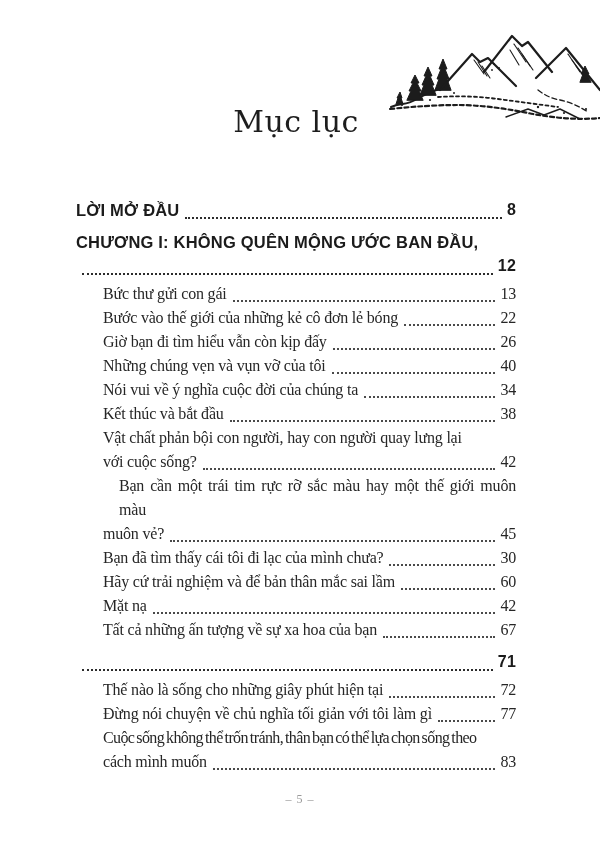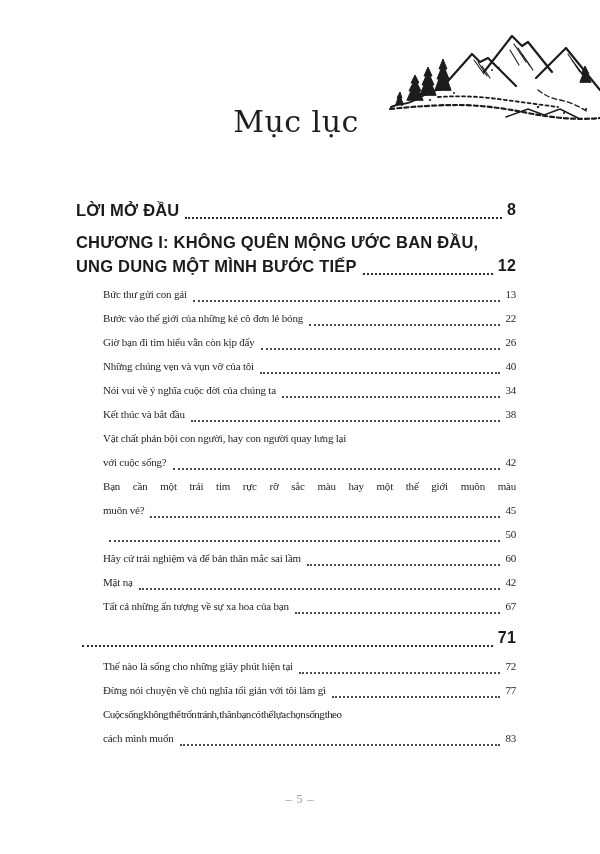--- a/index.html
+++ b/index.html
@@ -44,32 +44,33 @@
     margin: 8px 0 4px 0;
     font-family: "Liberation Sans", "DejaVu Sans", sans-serif;
     font-weight: 700;
     font-size: 16.5px;
     letter-spacing: 0.2px;
     color: #1b1b1b;
   }
   .heading .line { line-height: 24px; text-align: center; }
   .entry {
     padding-left: 27px;
-    font-size: 11px;
+    font-size: 16px;
     color: #262626;
     letter-spacing: -0.2px;
   }
   .entry .line { line-height: 24px; }
   .label { white-space: nowrap; }
   .stretch {
     display: block;
     width: 100%;
     white-space: normal;
     text-align: justify;
     text-align-last: justify;
+    margin-left: 16px;
   }
   .tight {
     letter-spacing: -0.6px;
     word-spacing: -1.5px;
   }
   .leader {
     flex: 1 1 auto;
     min-width: 12px;
     border-bottom: 2px dotted #4a4a4a;
     margin: 0 5px 4px 6px;
@@ -153,21 +154,20 @@
         <span class="leader"></span>
         <span class="pagenum">8</span>
       </div>
     </div>
 
     <div class="item heading">
       <div class="line">
         <span class="label">CHƯƠNG I: KHÔNG QUÊN MỘNG ƯỚC BAN ĐẦU,</span>
       </div>
       <div class="line">
-        <span class="label">UNG DUNG MỘT MÌNH BƯỚC TIẾP</span>
         <span class="leader"></span>
         <span class="pagenum">12</span>
       </div>
     </div>
 
     <div class="item entry">
       <div class="line">
         <span class="label">Bức thư gửi con gái</span>
         <span class="leader"></span>
         <span class="pagenum">13</span>
@@ -231,22 +231,23 @@
       </div>
       <div class="line">
         <span class="label">muôn vẻ?</span>
         <span class="leader"></span>
         <span class="pagenum">45</span>
       </div>
     </div>
 
     <div class="item entry">
       <div class="line">
-        <span class="leader"></span>
-        <span class="pagenum">50</span>
+        <span class="label">Bạn đã tìm thấy cái tôi đi lạc của mình chưa?</span>
+        <span class="leader"></span>
+        <span class="pagenum">30</span>
       </div>
     </div>
 
     <div class="item entry">
       <div class="line">
         <span class="label">Hãy cứ trải nghiệm và để bản thân mắc sai lầm</span>
         <span class="leader"></span>
         <span class="pagenum">60</span>
       </div>
     </div>

